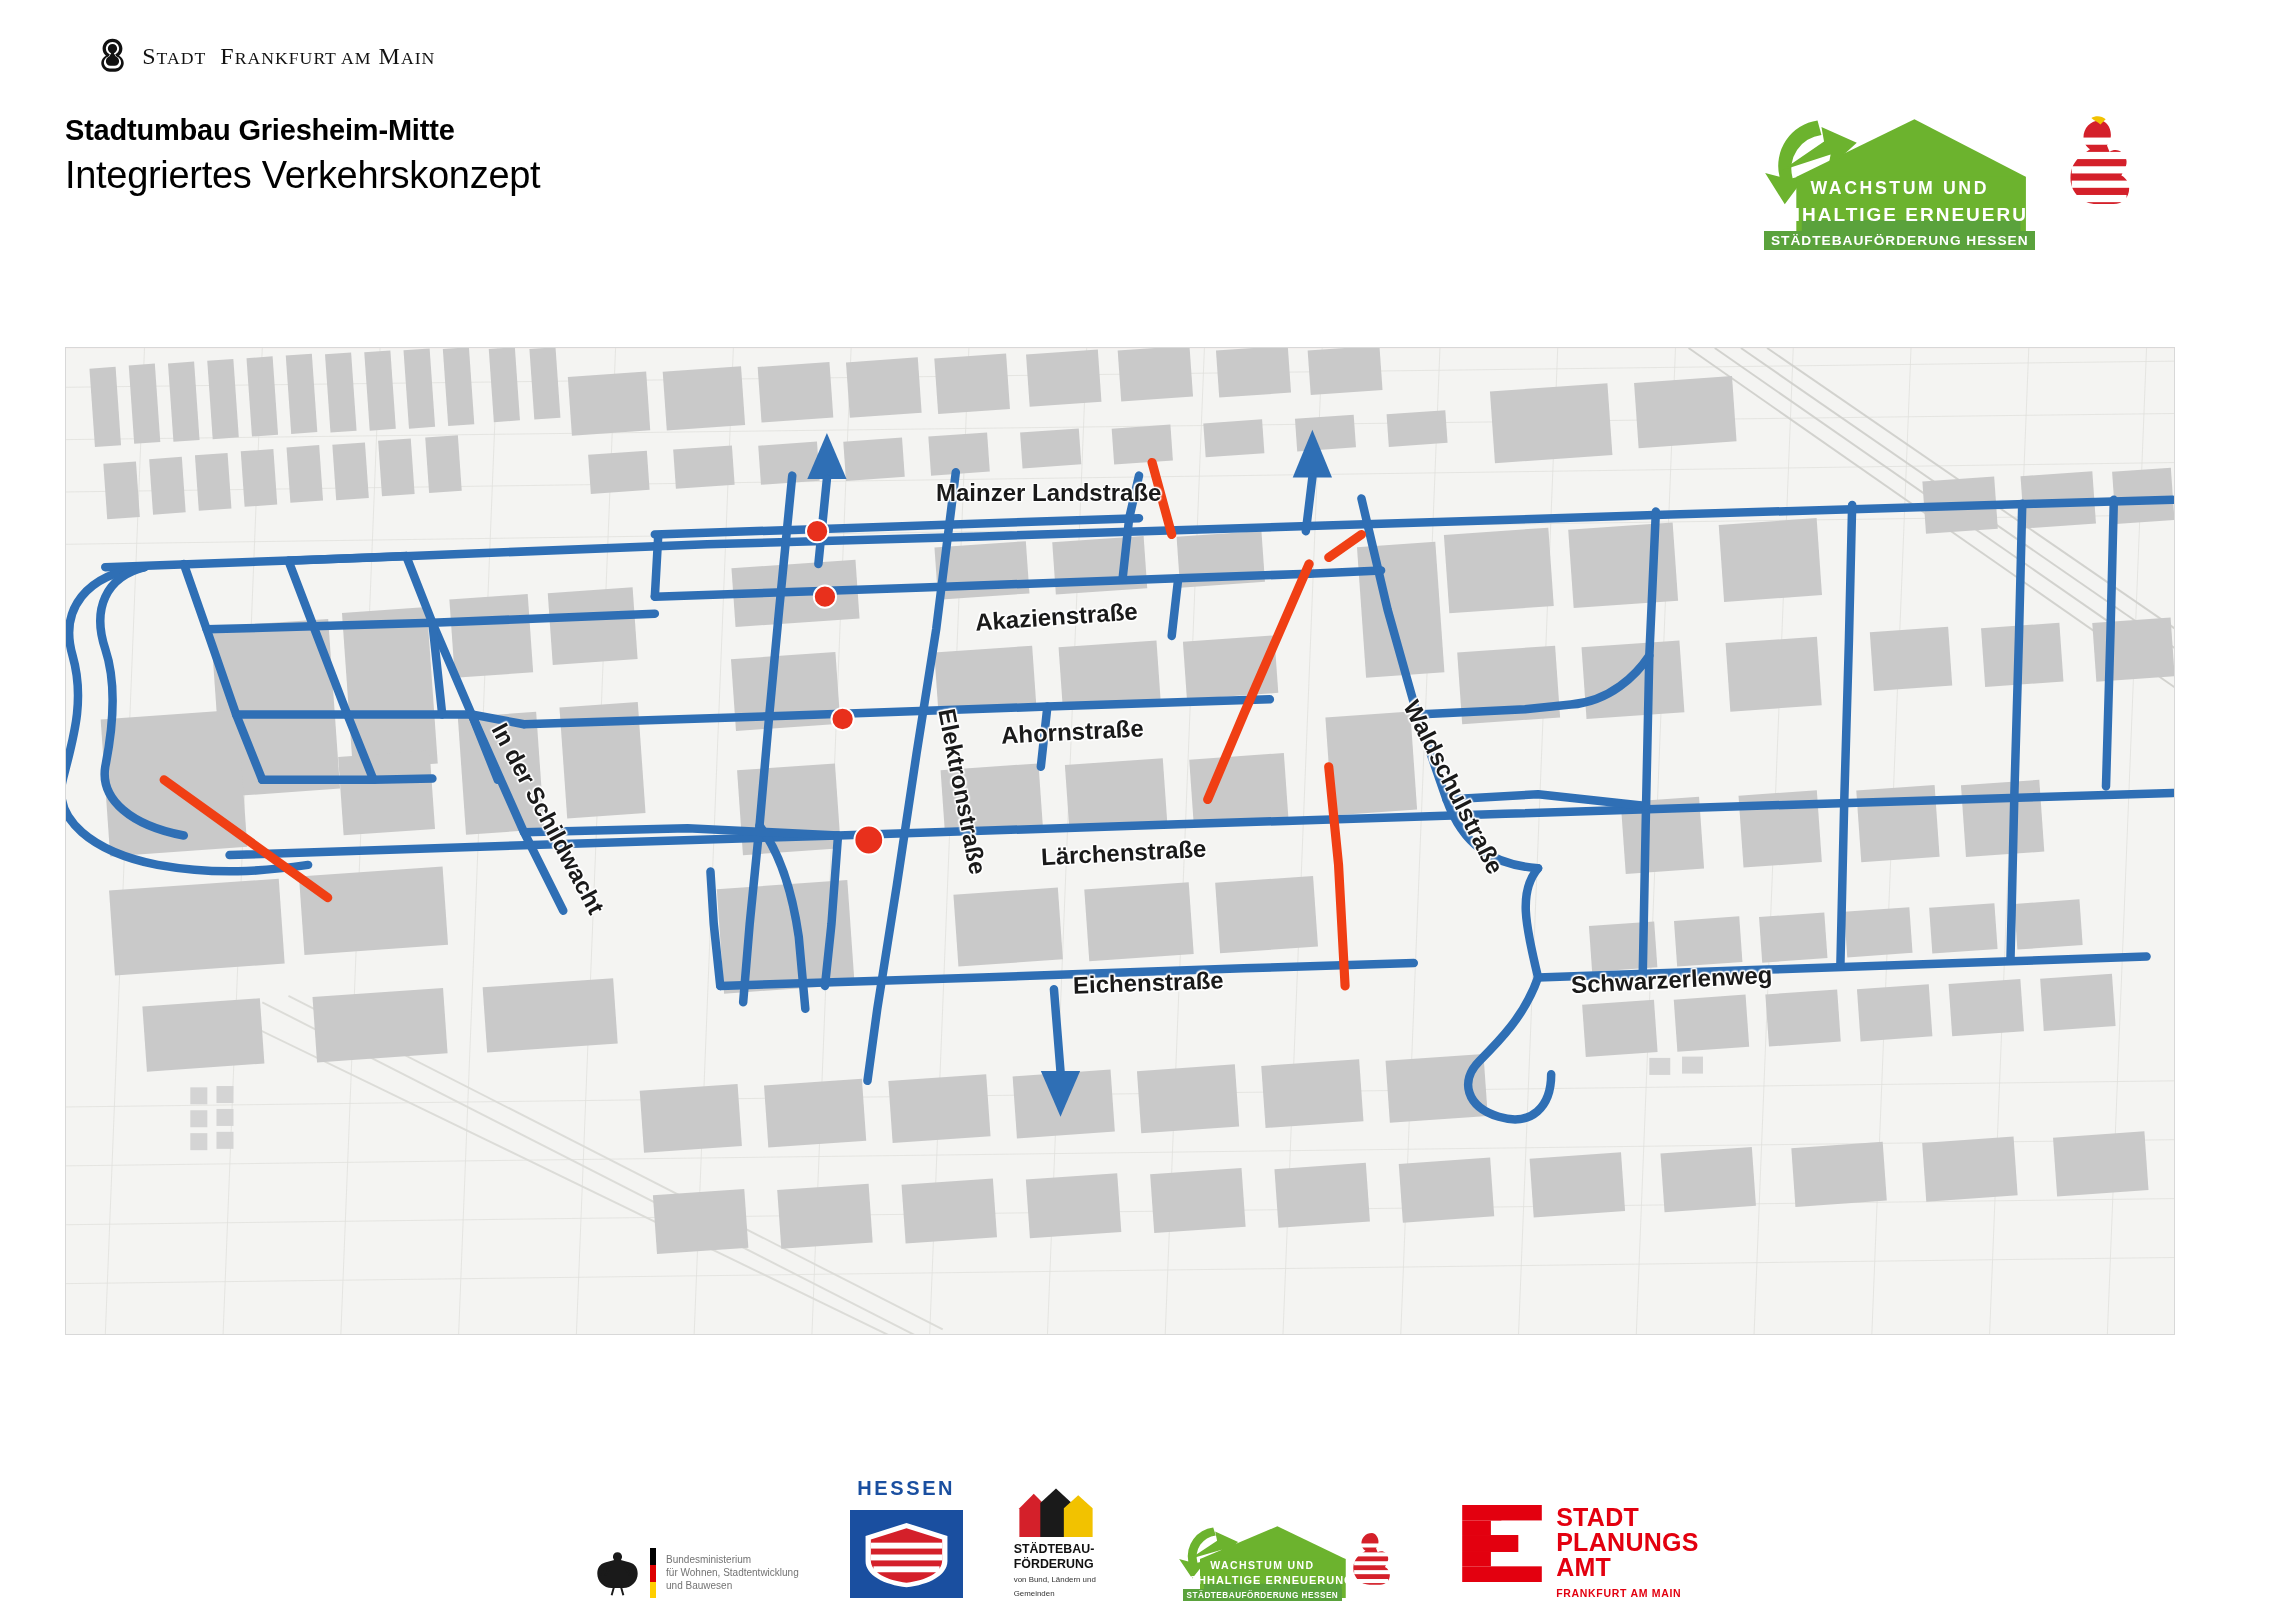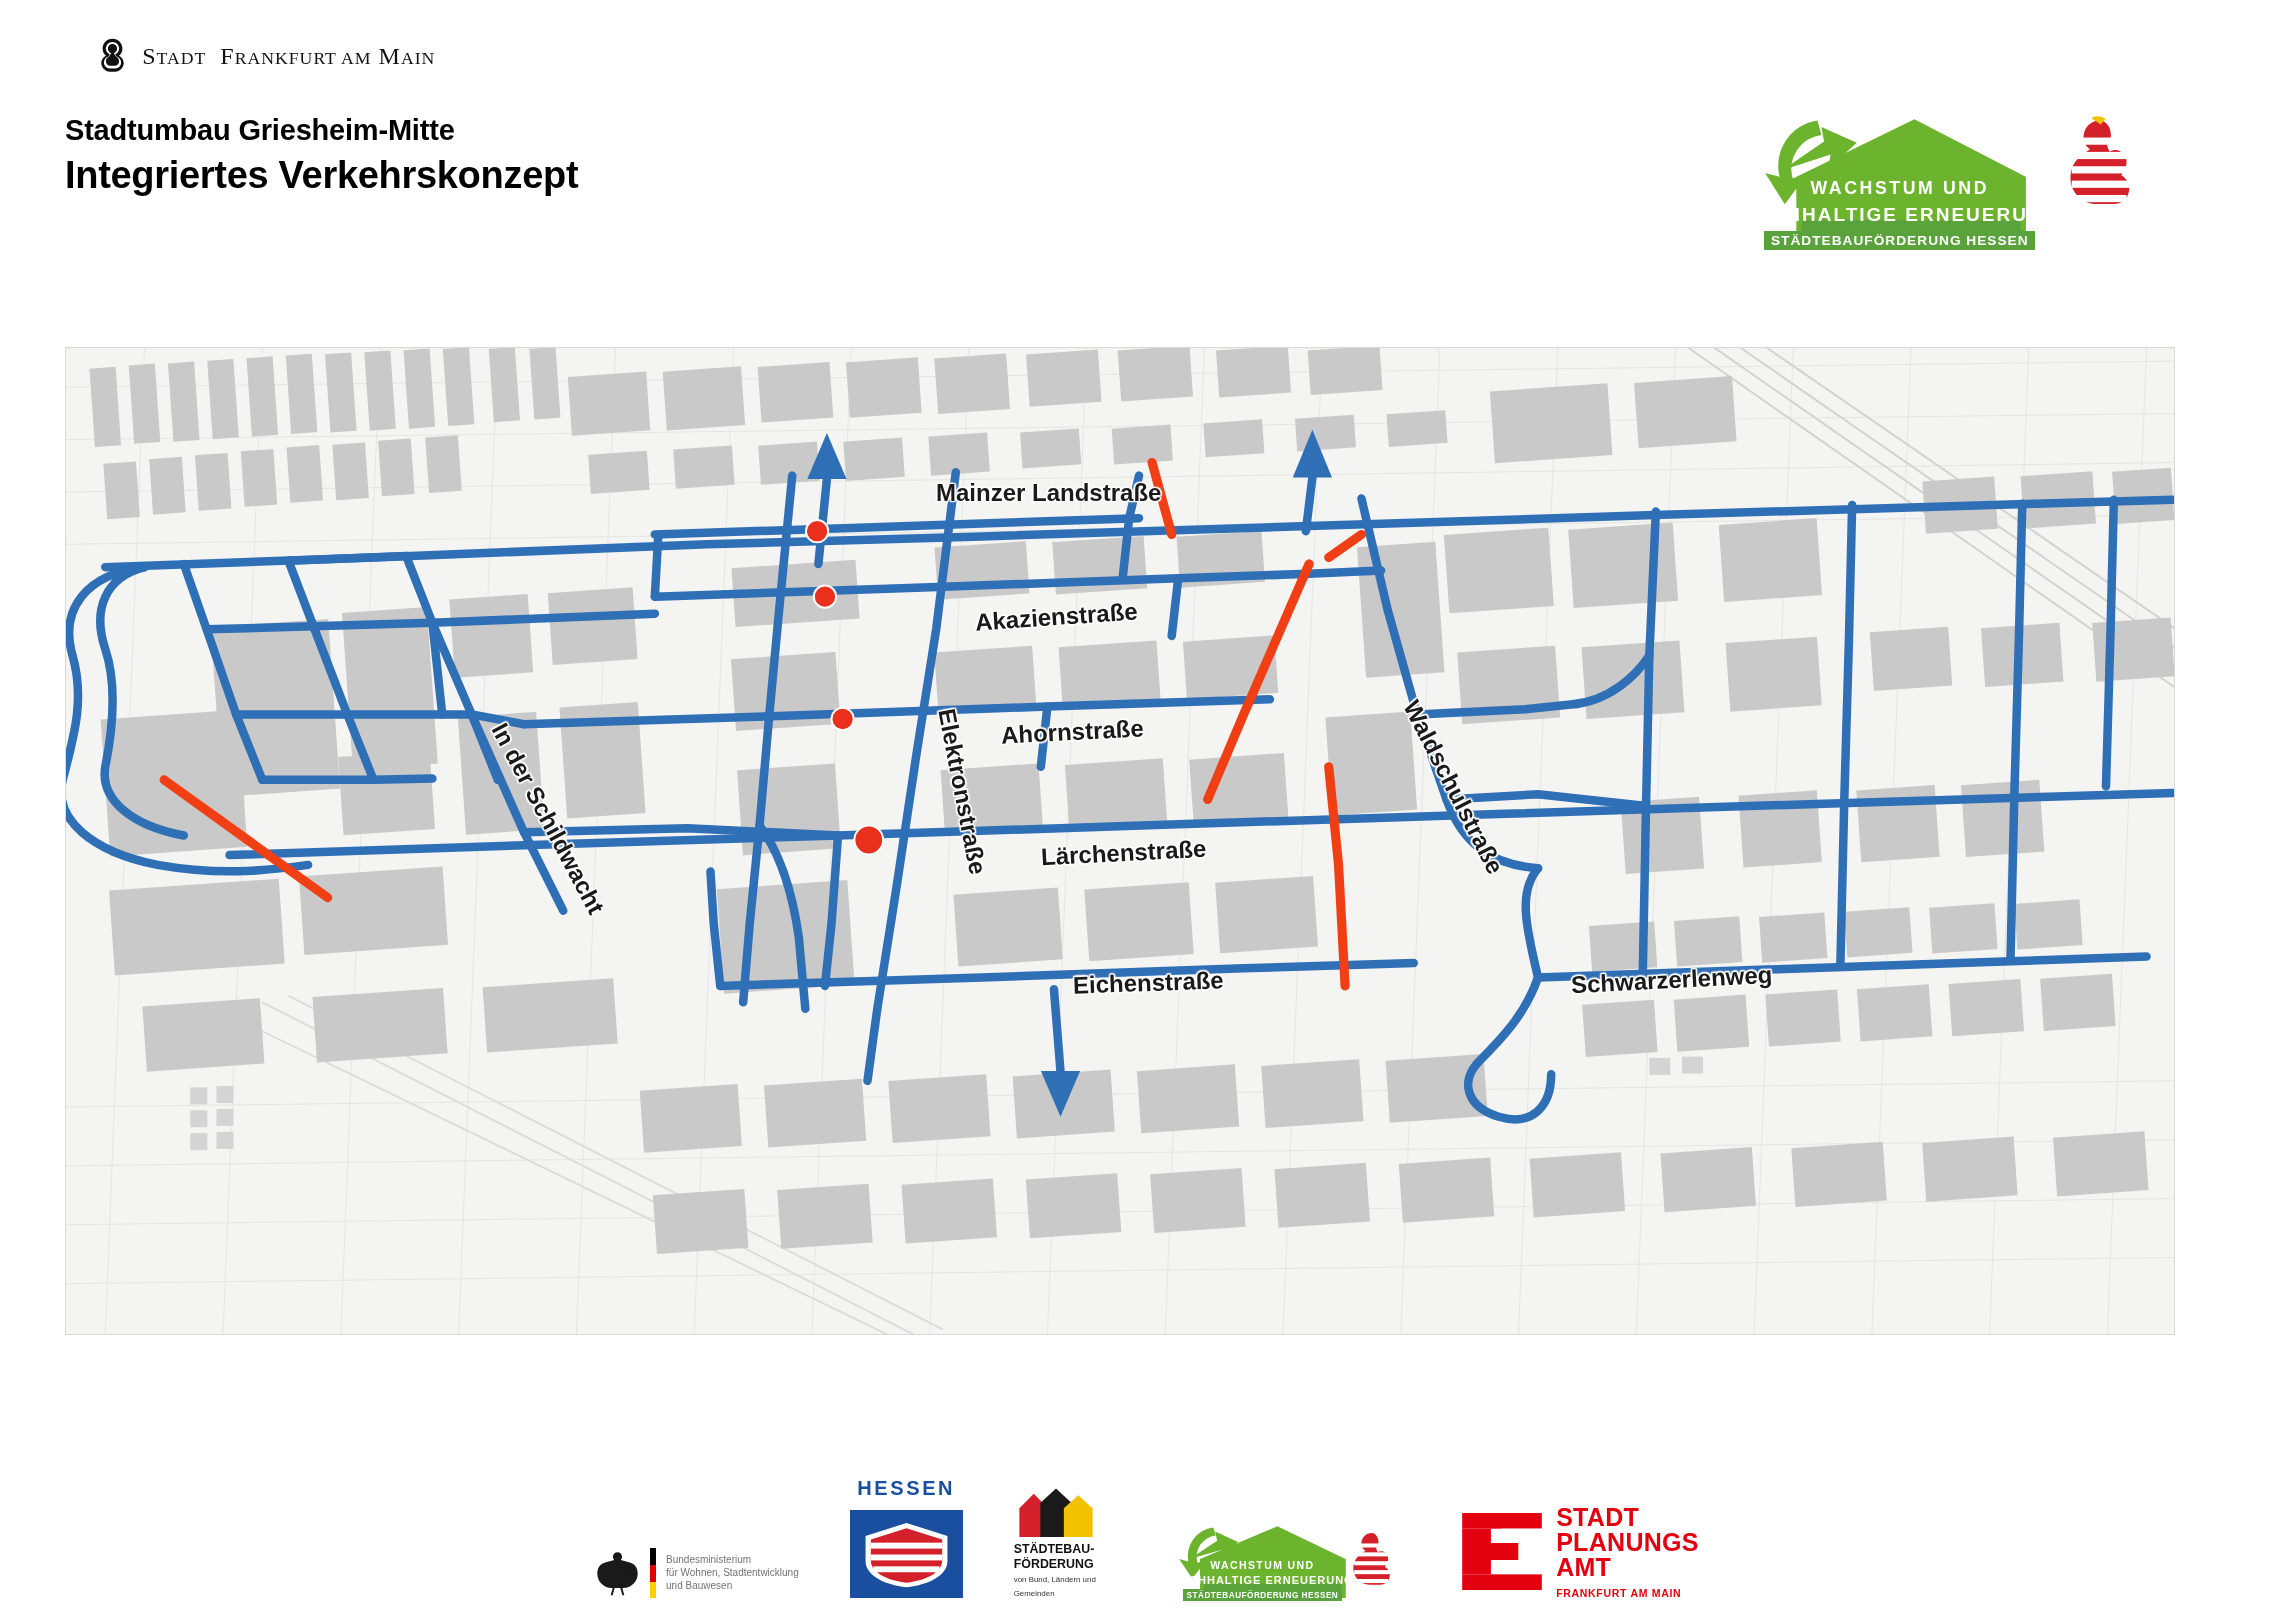--- a/index.html
+++ b/index.html
@@ -41,21 +41,21 @@
     color: #000;
   }
   .title-line1 {
     font-size: 29px;
     font-weight: bold;
     letter-spacing: -0.2px;
     margin-bottom: 6.5px;
   }
   .title-line2 {
     font-size: 38px;
-    font-weight: bold;
+    font-weight: normal;
     letter-spacing: -0.3px;
     margin-bottom: 26px;
   }
   .title-line3 {
     font-size: 38px;
     font-weight: bold;
     letter-spacing: -0.3px;
   }
 
   
@@ -143,21 +143,21 @@
     position: absolute; left: 9.2px; top: 34px; width: 209px;
     text-align: center; color: #fff; font-weight: bold;
   }
   .prog-small .ps1 { font-size: 10.5px; letter-spacing: 1.4px; }
   .prog-small .ps2 { font-size: 11px; letter-spacing: 1px; margin-top: 2.6px; }
   .prog-small .ps3 {
     font-size: 8.2px; letter-spacing: 0.5px; margin-top: 3.3px;
     background: #5aa23c; display: inline-block; padding: 1.3px 3.9px;
   }
 
-  .stadtplanung { display: flex; align-items: center; gap: 14.4px; }
+  .stadtplanung { display: flex; align-items: flex-start; gap: 14.4px; }
   .sp-mark { width: 80px; height: 77px; }
   .sp-txt { color: #e3000f; font-weight: bold; line-height: 1.0; }
   .sp-txt .l { font-size: 25px; letter-spacing: 0.3px; display: block; }
   .sp-txt .sub { font-size: 10.5px; letter-spacing: 0.7px; margin-top: 7.9px; display: block; }
 </style>
 </head>
 <body>
 
 <div class="page">
 

